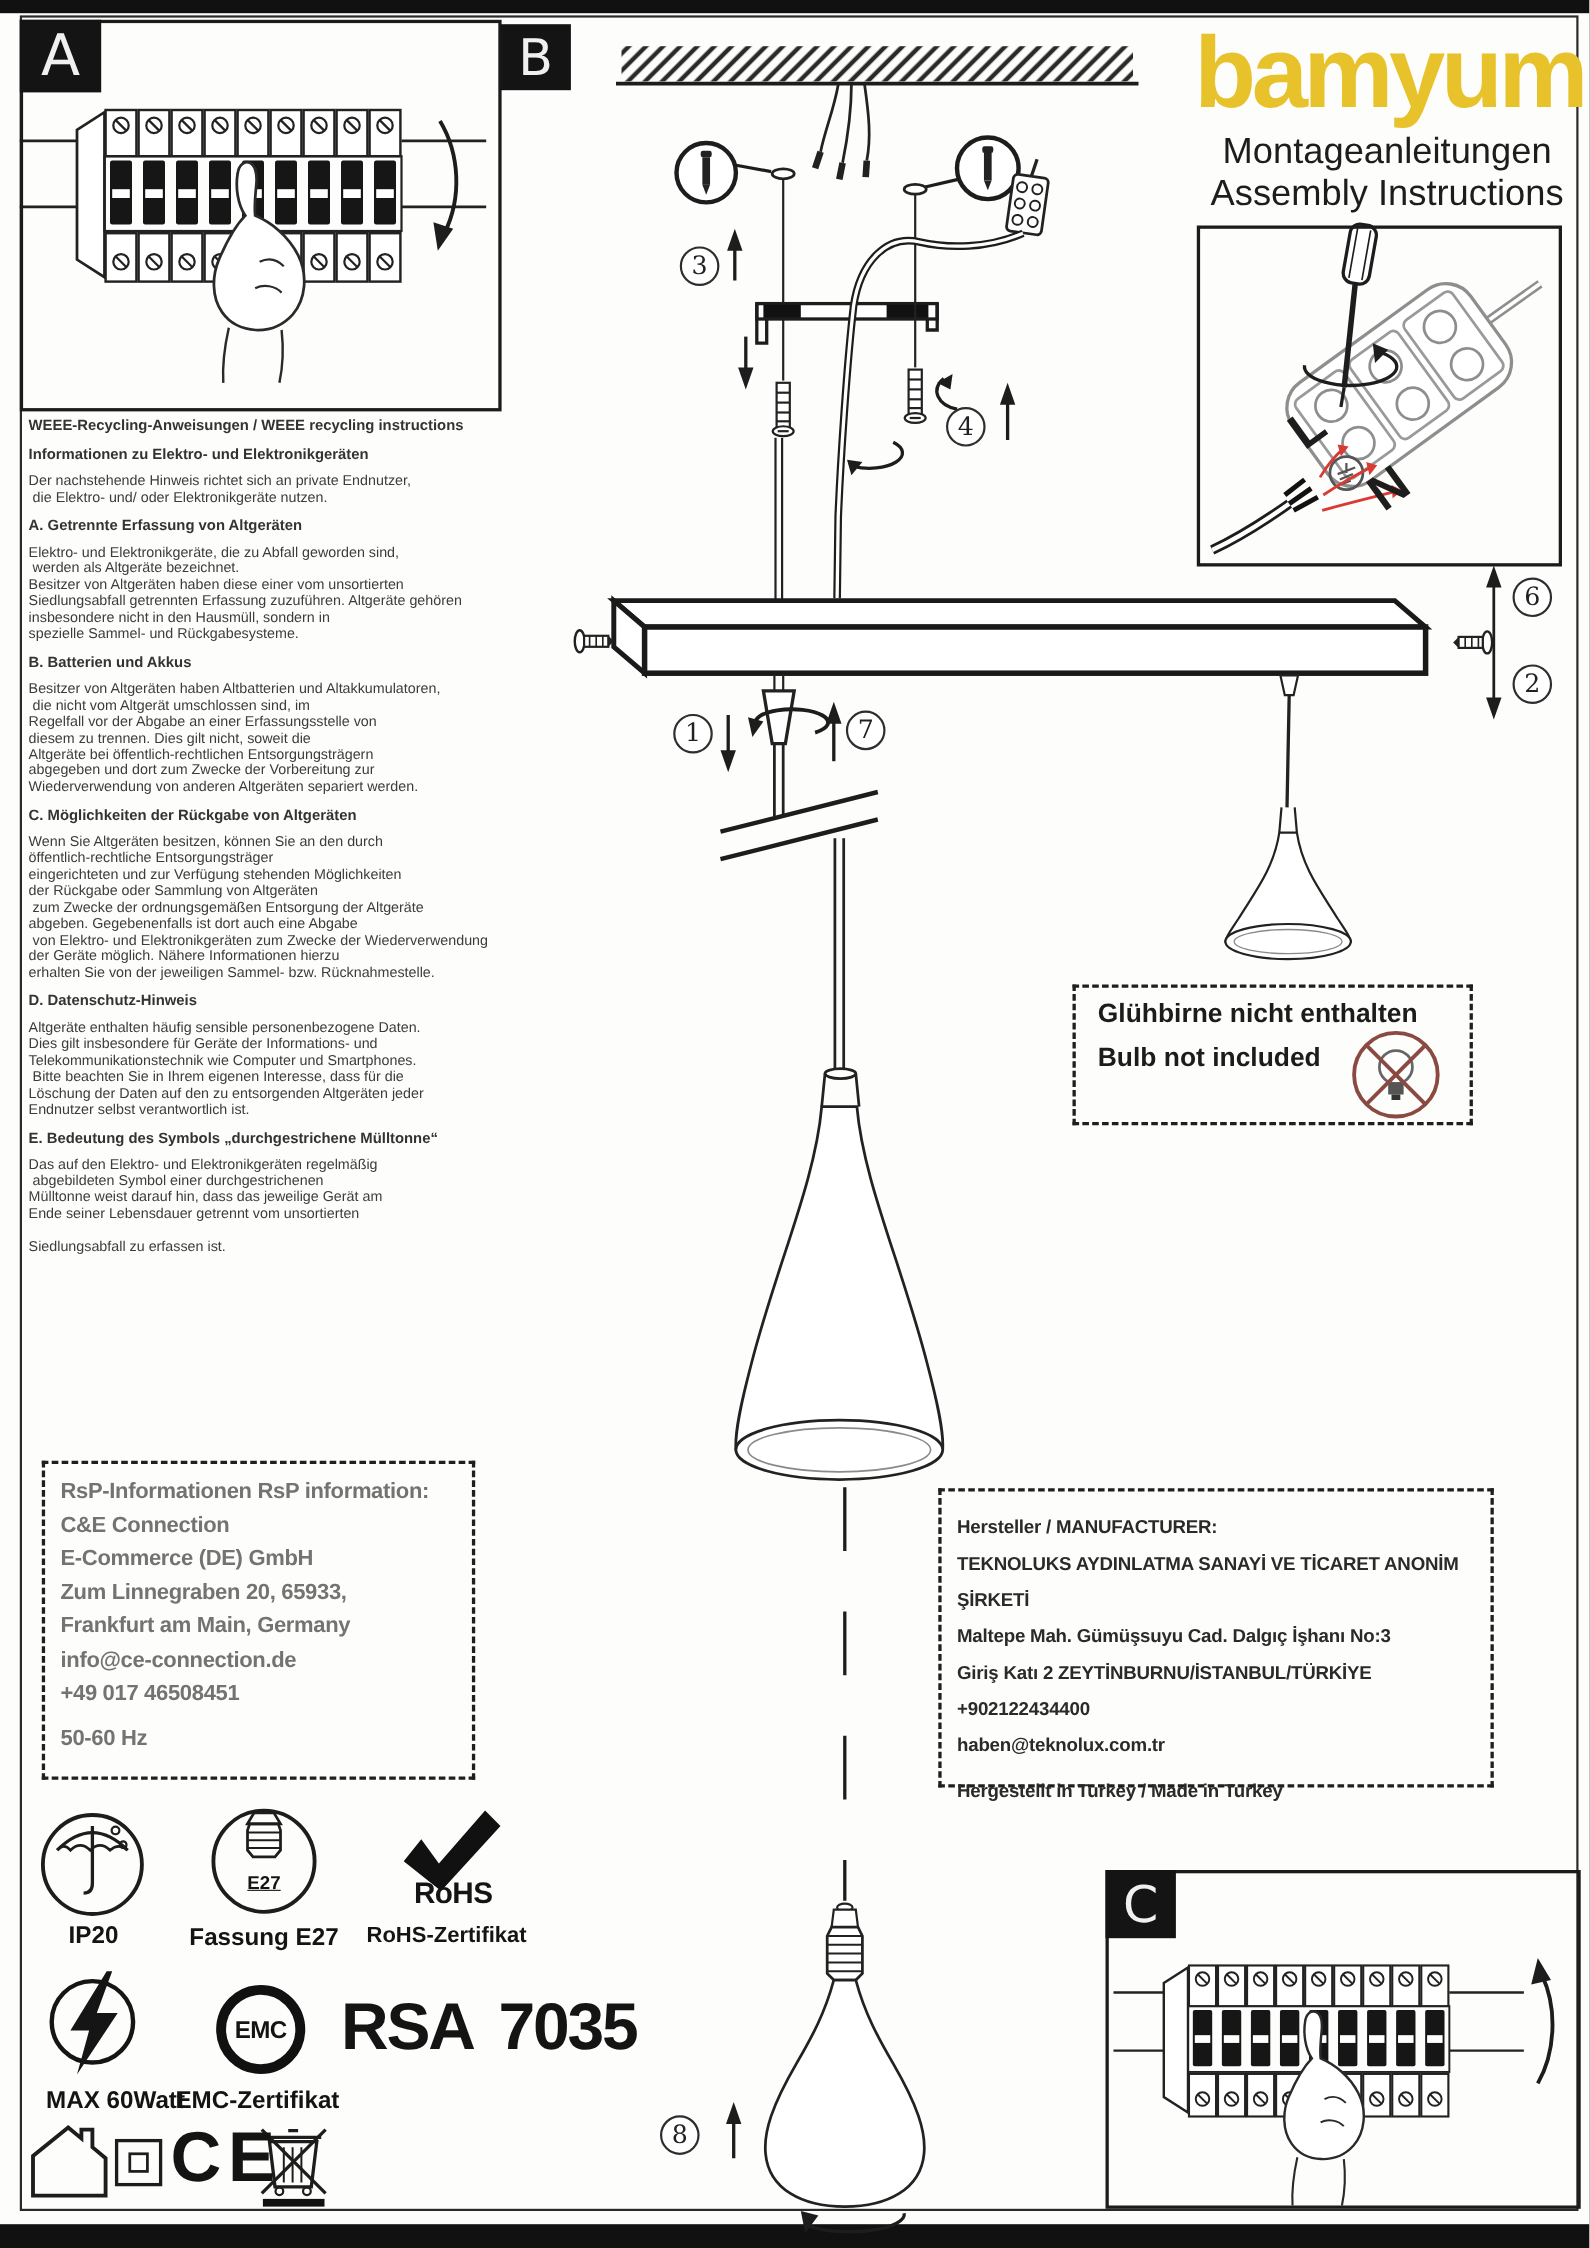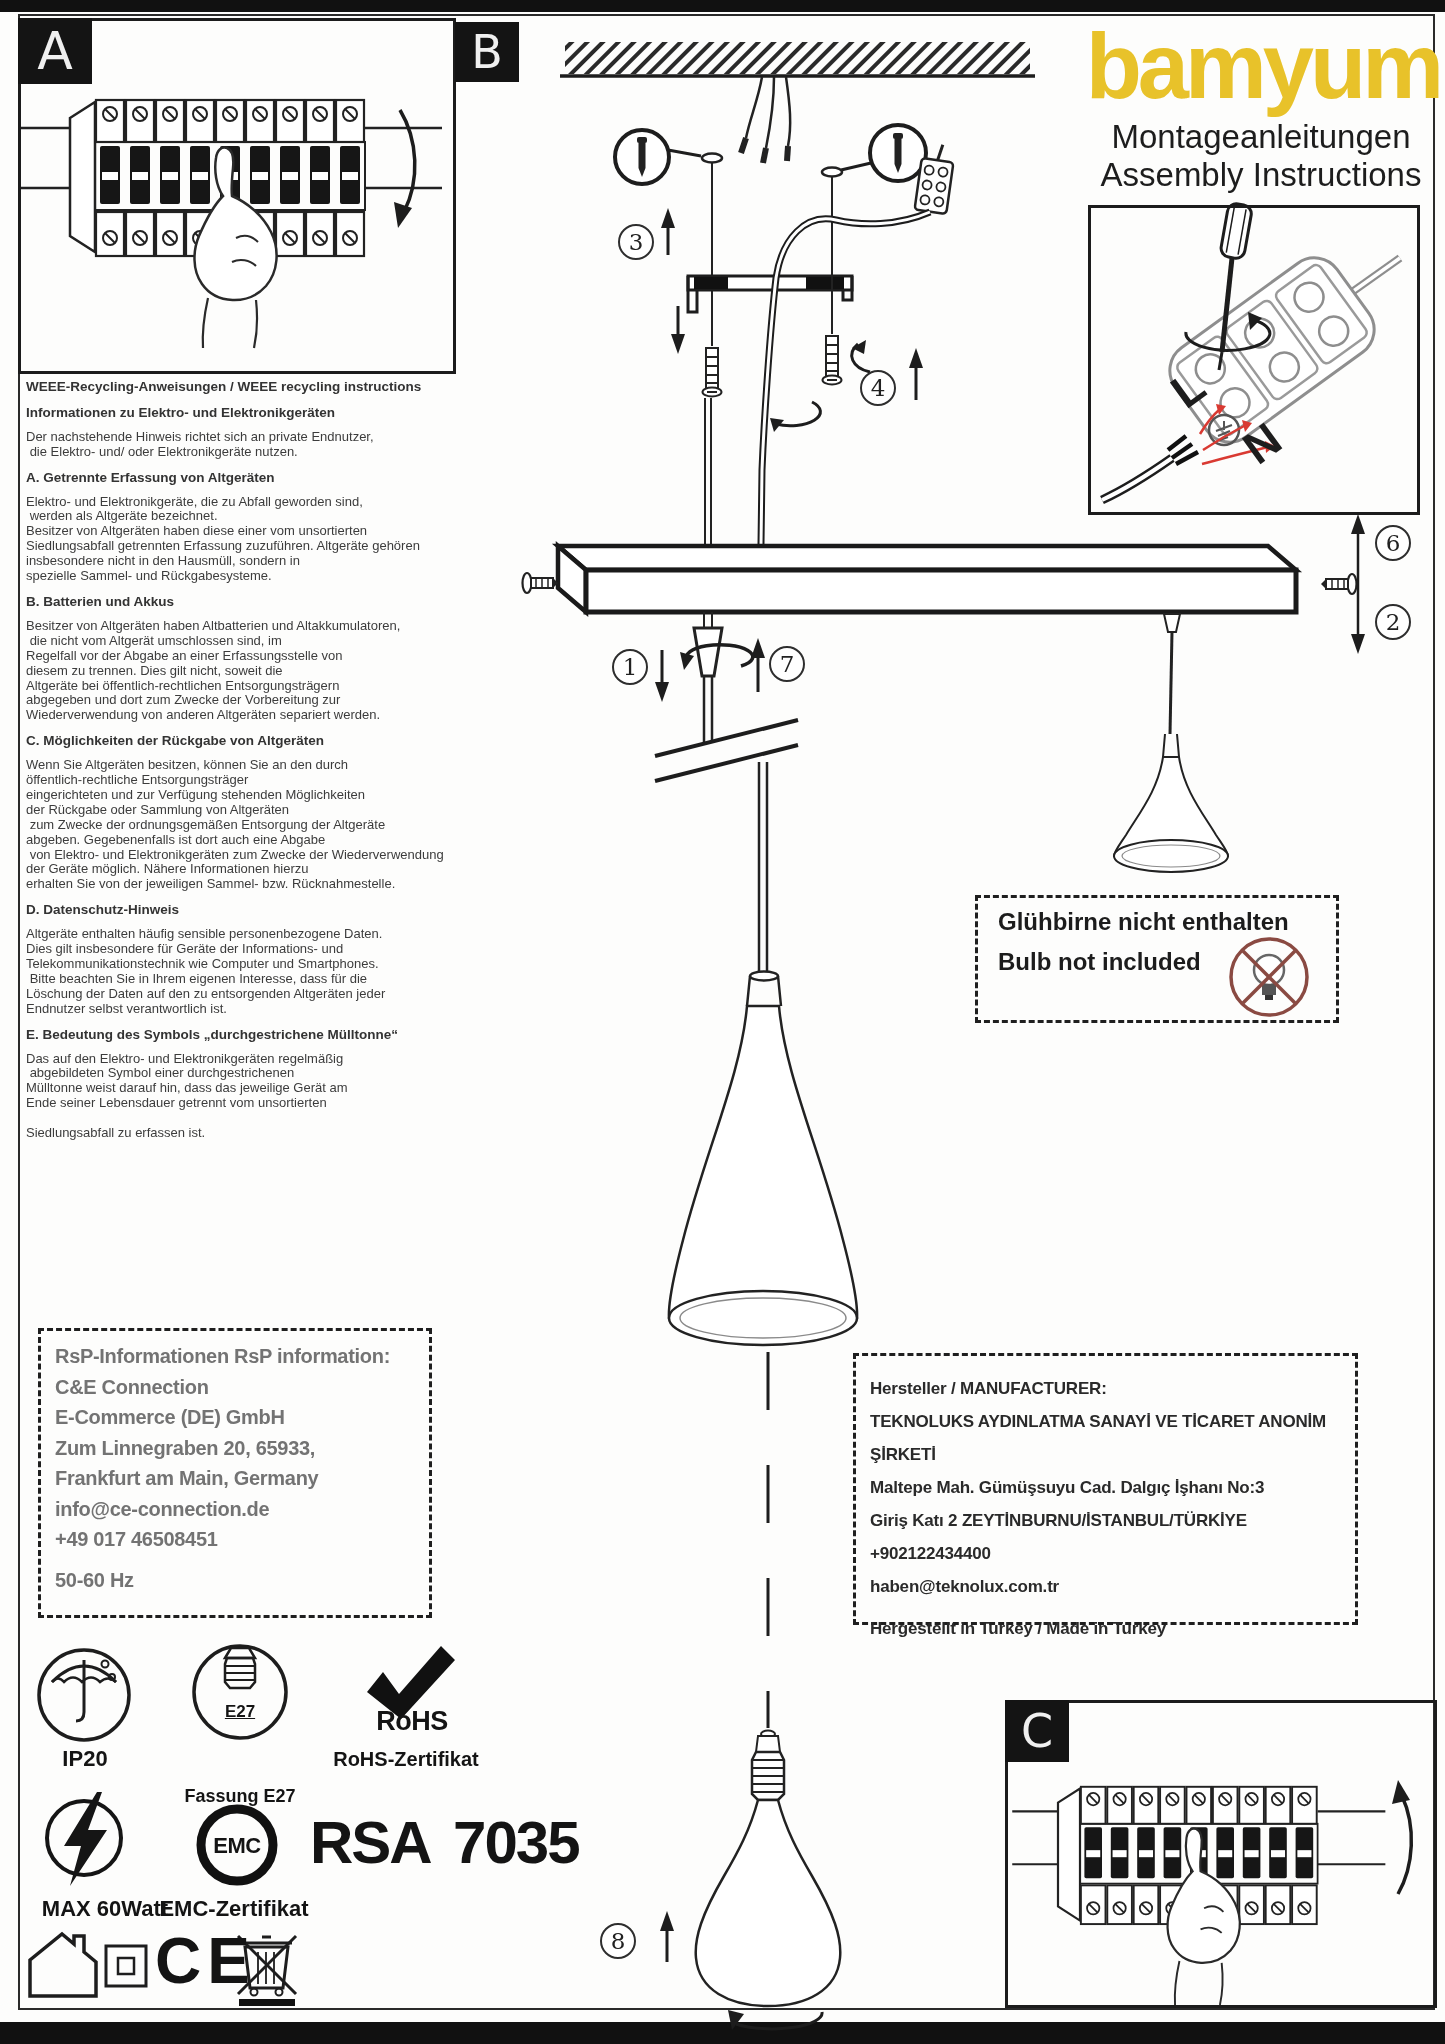--- a/index.html
+++ b/index.html
@@ -35,21 +35,21 @@
        padding:10px 0 0 14px;}
   .rsp div{font-size:20px;font-weight:700;letter-spacing:-0.3px;line-height:30.5px;color:#737373;}
   .rsp div.gap{margin-top:10px;}
   .manu{left:853px;top:1353px;width:505px;height:272px;border:3px dashed #1f1f1f;box-sizing:border-box;
         padding:16px 0 0 14px;}
   .manu div{font-size:17px;font-weight:700;letter-spacing:-0.2px;line-height:33px;color:#2a2a2a;}
   .manu div.gap{margin-top:9px;}
   .mark{color:#141414;font-weight:700;text-align:center;}
   .ip20{left:38px;top:1746px;width:94px;font-size:22px;}
   .e27in{left:216px;top:1702px;width:48px;font-size:17px;text-decoration:underline;}
-  .fassung{left:157px;top:1748px;width:166px;font-size:18px;margin-top:38px;}
+  .fassung{left:157px;top:1748px;width:166px;font-size:22px;}
   .rohs{left:362px;top:1706px;width:100px;font-size:27px;font-weight:800;letter-spacing:-0.5px;}
   .rohszert{left:330px;top:1748px;width:152px;font-size:20px;}
   .maxwatt{left:20px;top:1896px;width:130px;font-size:22px;padding-left:20px;}
   .emcin{left:209px;top:1833px;width:56px;font-size:22px;font-weight:700;letter-spacing:-0.5px;}
   .emczert{left:152px;top:1896px;width:164px;font-size:22px;}
   .rsa{left:310px;top:1812px;width:300px;font-size:60px;line-height:62px;font-weight:700;
        letter-spacing:-2px;word-spacing:10px;text-align:left;}
   .ce{left:155px;top:1928px;width:120px;font-size:64px;line-height:66px;font-weight:700;letter-spacing:6px;text-align:left;}
   svg text{font-family:"Liberation Sans",sans-serif;}
 </style>

